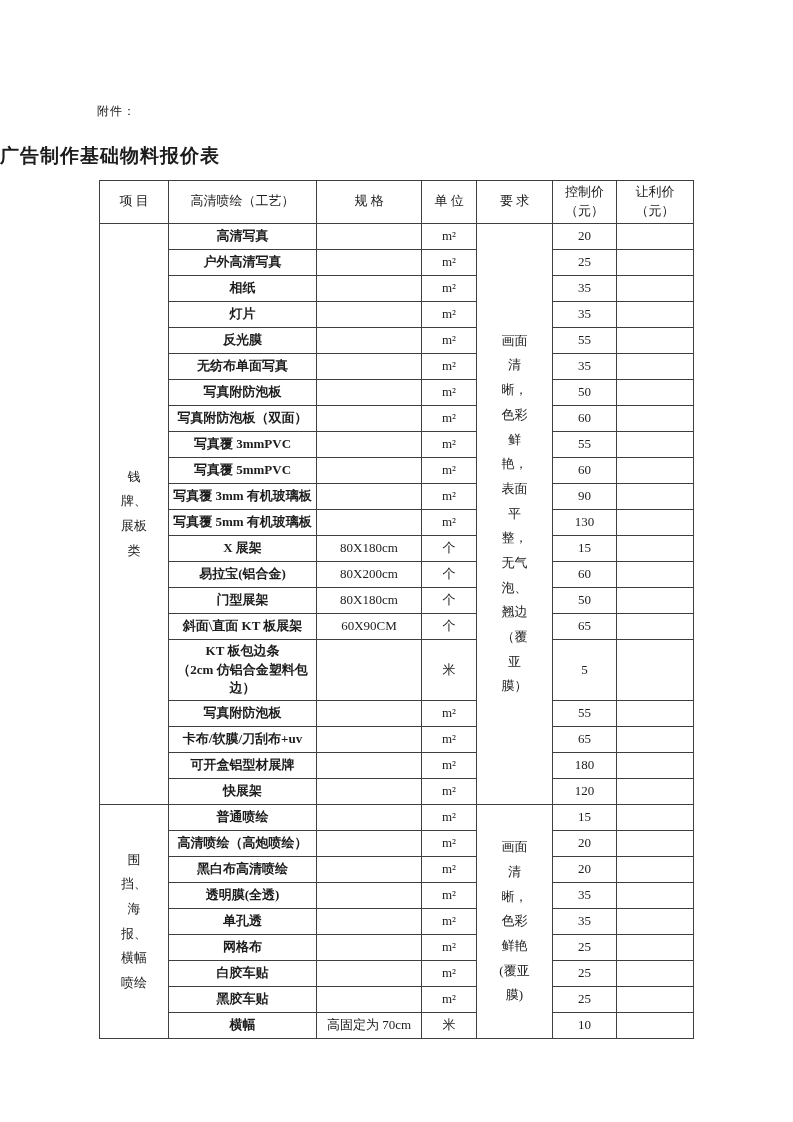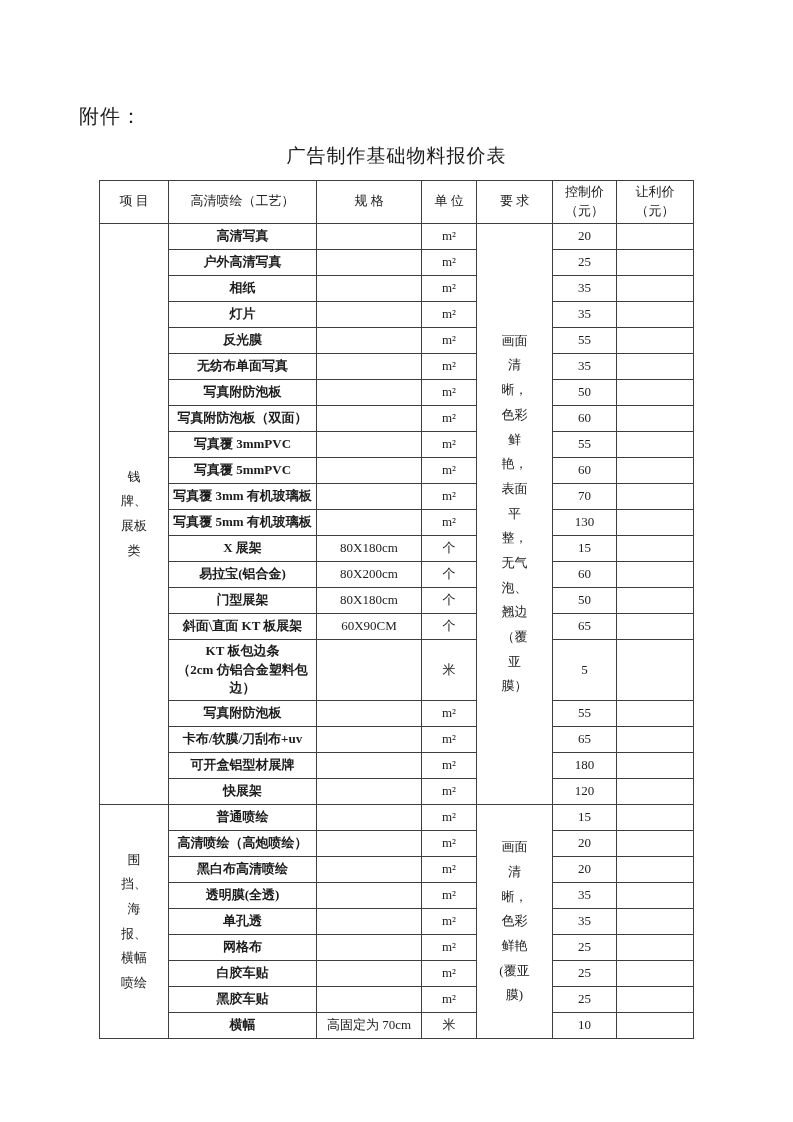--- a/index.html
+++ b/index.html
@@ -8,33 +8,32 @@
     position: relative;
     width: 793px;
     height: 1122px;
     background: #ffffff;
     font-family: "Liberation Serif", "DejaVu Serif", serif;
     color: #1c1c1c;
     overflow: hidden;
   }
   .attachment-label {
     position: absolute;
-    left: 79px;
+    left: 97px;
     top: 103px;
-    font-size: 20px;
+    font-size: 12px;
     letter-spacing: 1px;
   }
   .doc-title {
     position: absolute;
     left: 0;
     top: 143px;
     width: 100%;
-    text-align: center;
     font-size: 19px;
-    font-weight: normal;
+    font-weight: bold;
     letter-spacing: 1px;
   }
   table.price-table {
     position: absolute;
     left: 99px;
     top: 180px;
     width: 594px;
     border-collapse: collapse;
     table-layout: fixed;
     font-size: 13px;
@@ -160,21 +159,21 @@
           <td class="mat">写真覆 5mmPVC</td>
           <td></td>
           <td>m²</td>
           <td>60</td>
           <td></td>
         </tr>
         <tr>
           <td class="mat">写真覆 3mm 有机玻璃板</td>
           <td></td>
           <td>m²</td>
-          <td>70</td>
+          <td>90</td>
           <td></td>
         </tr>
         <tr>
           <td class="mat">写真覆 5mm 有机玻璃板</td>
           <td></td>
           <td>m²</td>
           <td>130</td>
           <td></td>
         </tr>
         <tr>

